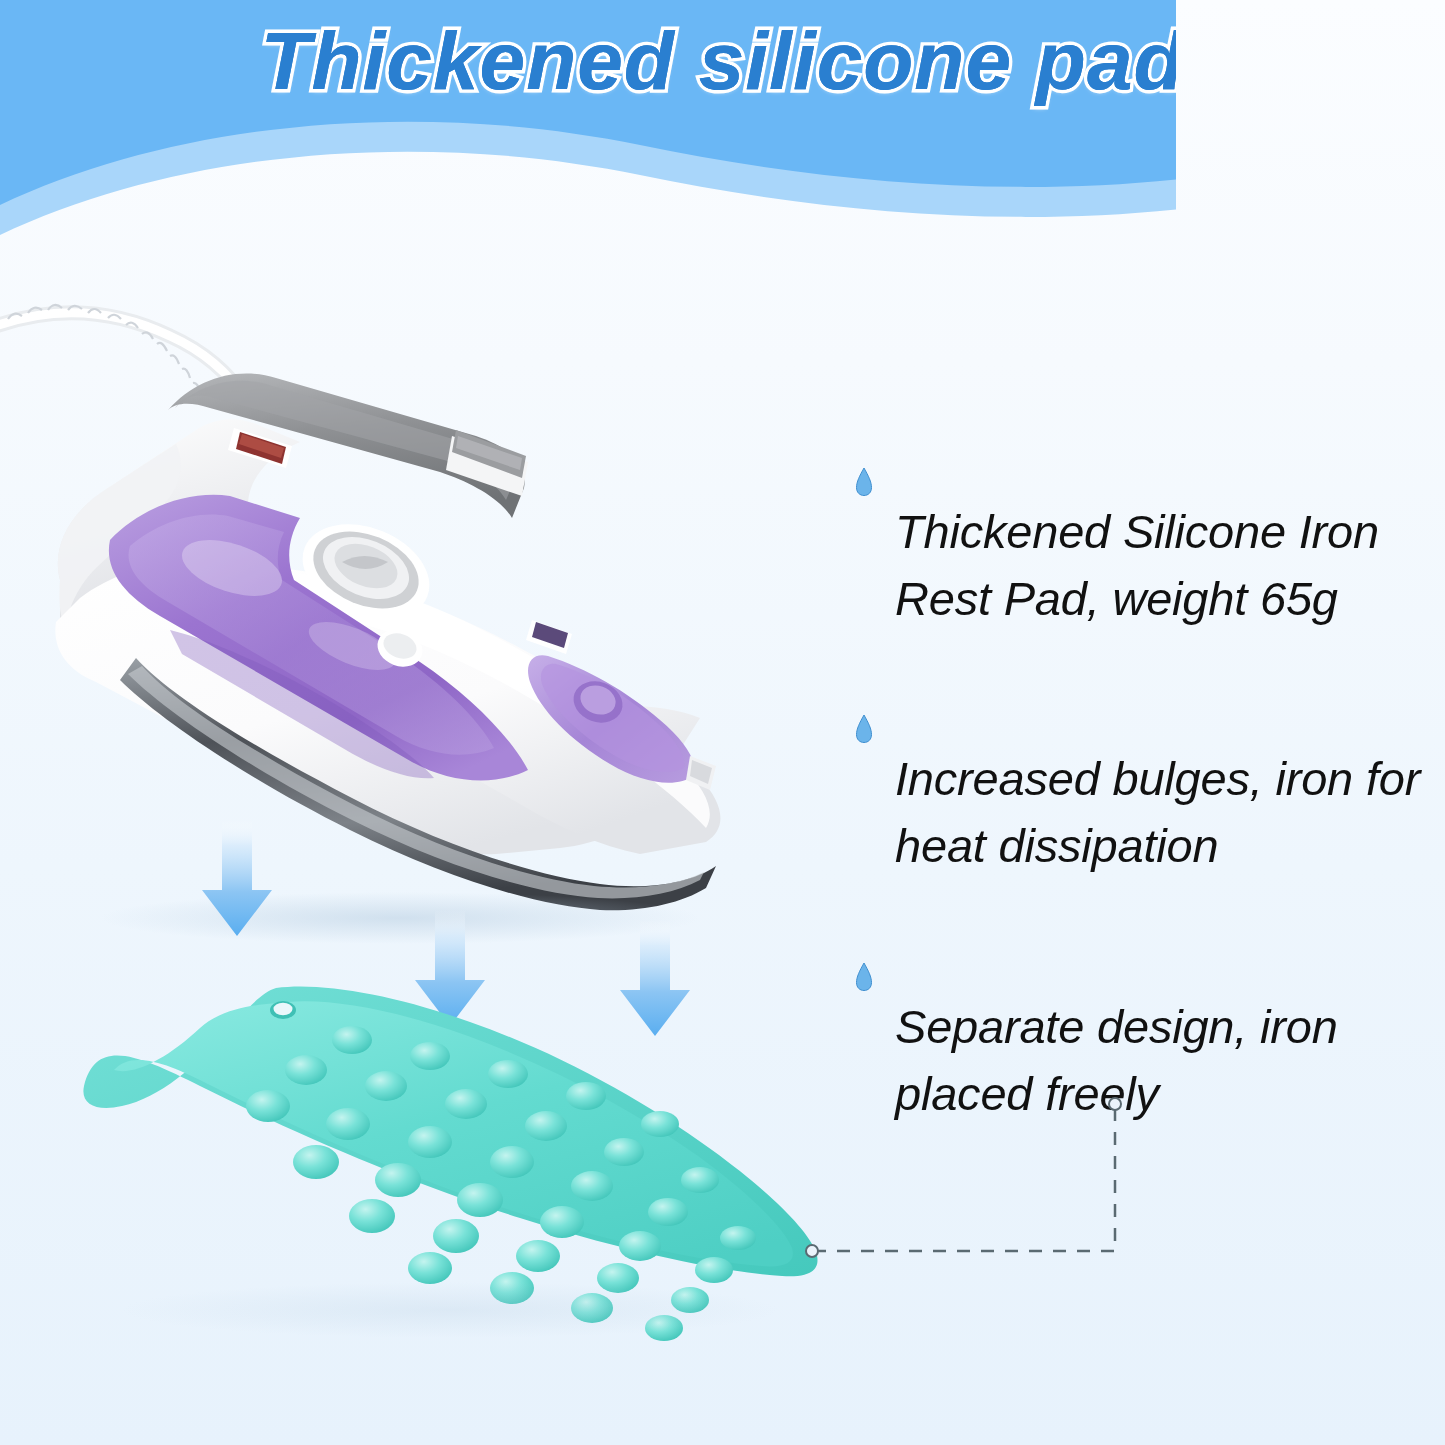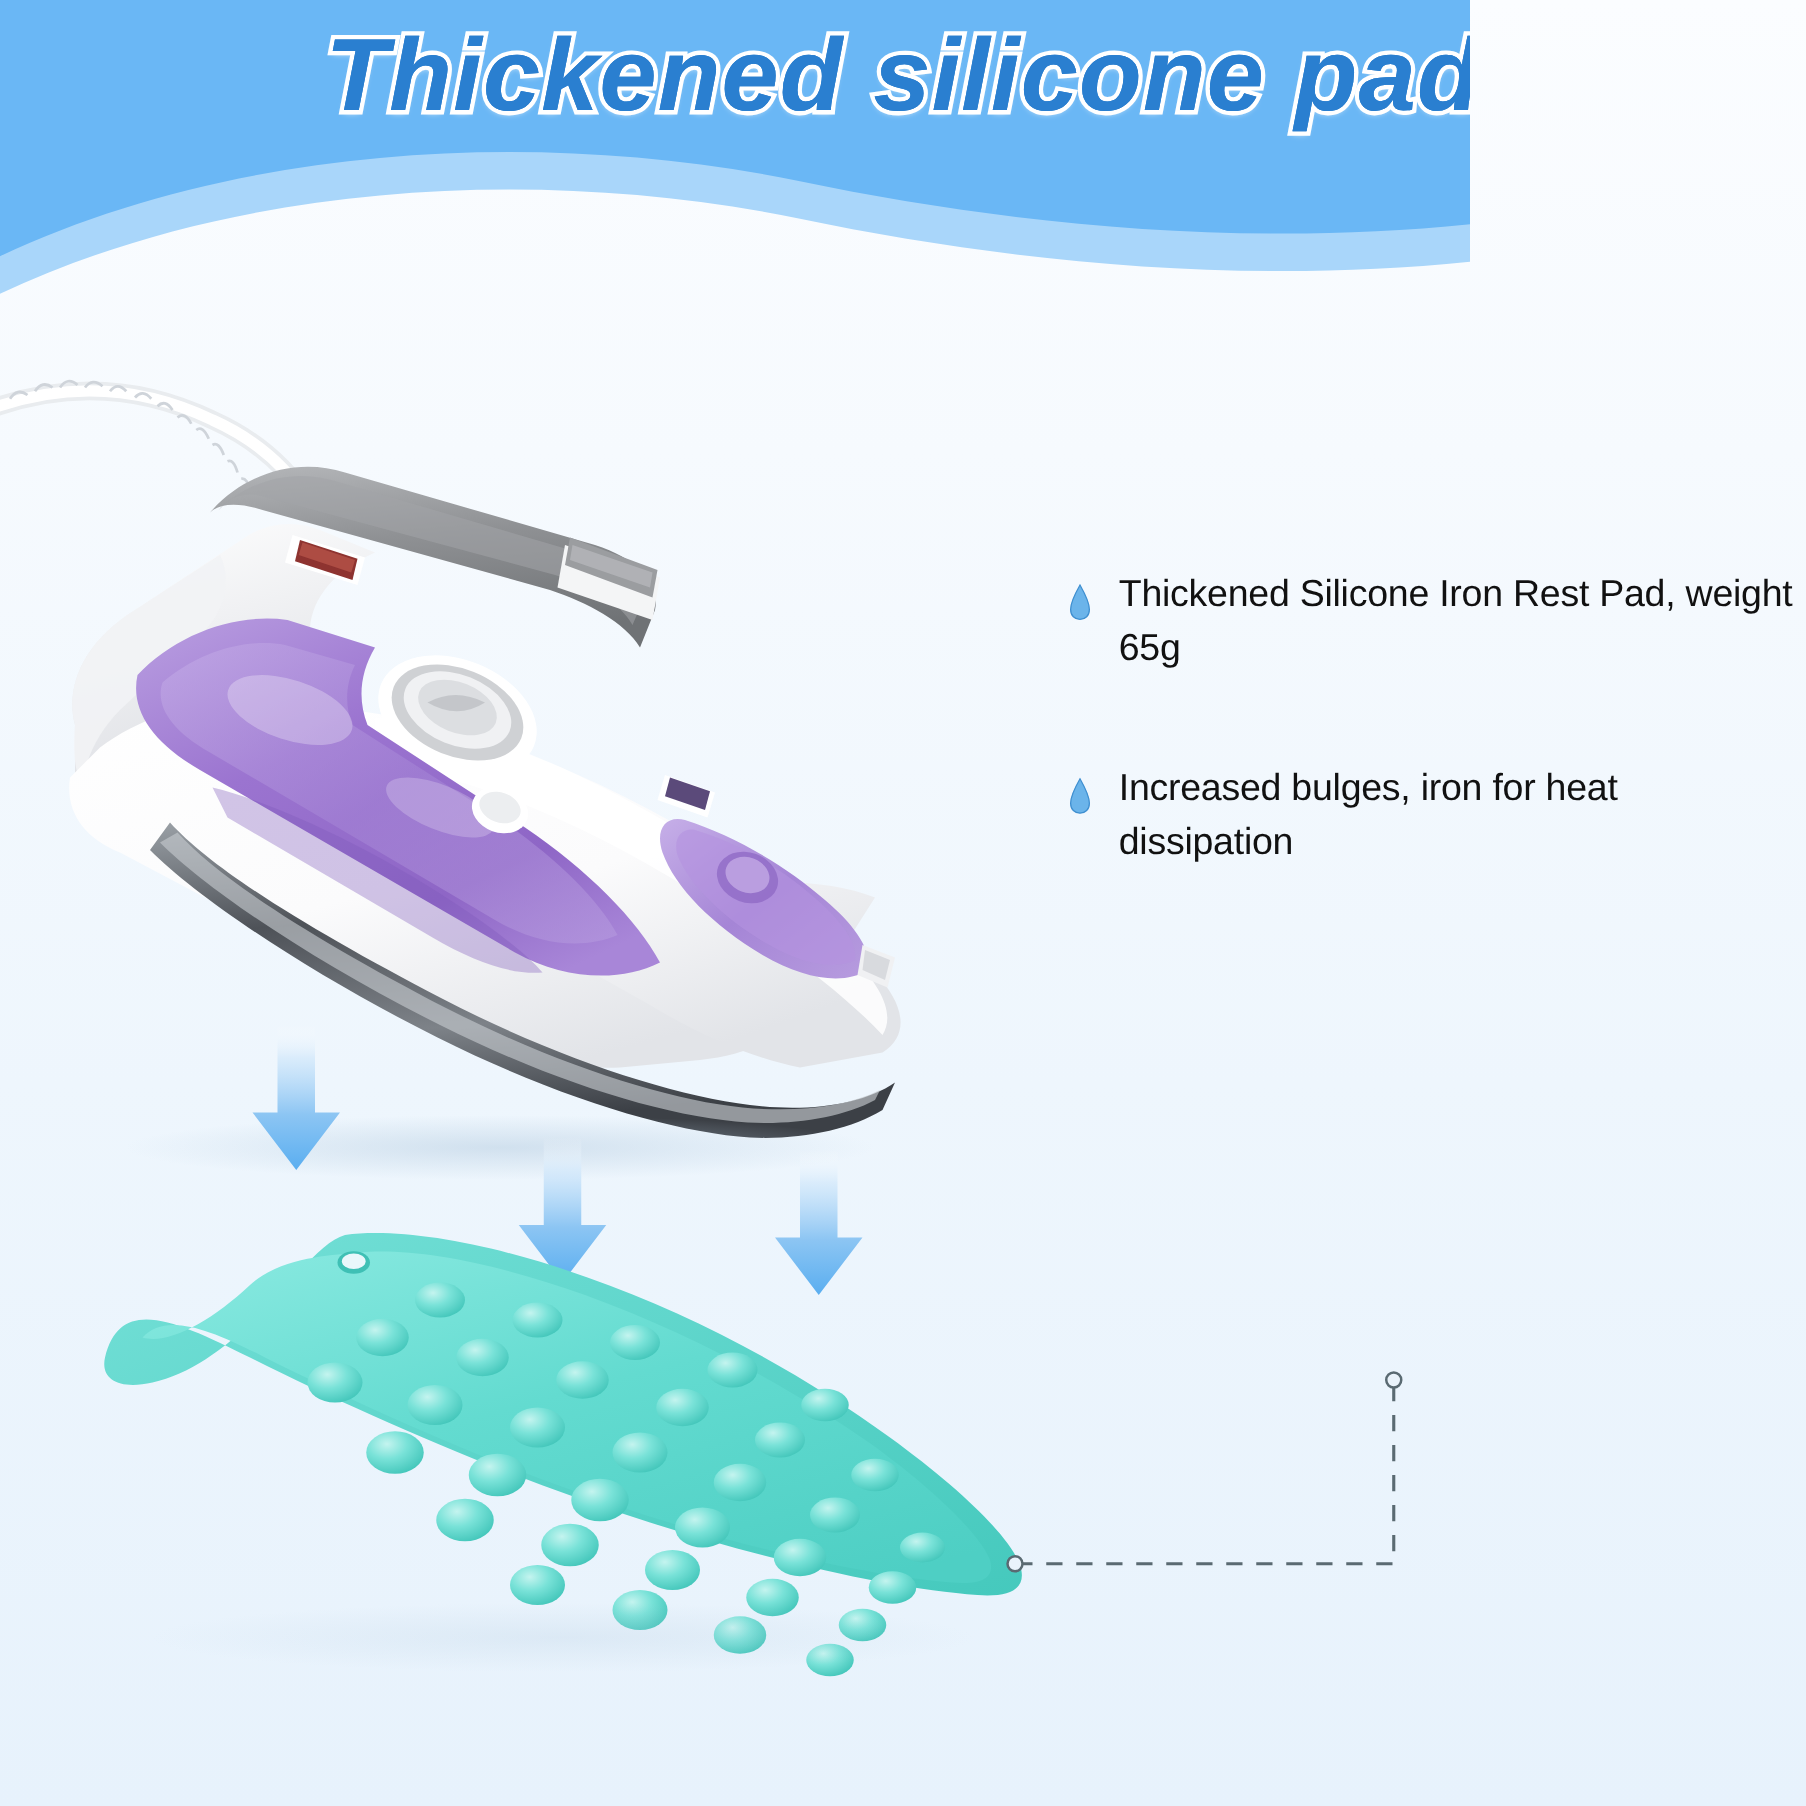--- a/index.html
+++ b/index.html
@@ -34,22 +34,23 @@
   
   .art{position:absolute;left:0;top:250px;width:880px;height:1100px;}
   .art svg{position:absolute;left:0;top:0;}
 
   
   .features{position:absolute;left:855px;top:455px;width:585px;}
   .feature{display:flex;align-items:flex-start;margin-bottom:70px;}
   .feature:last-child{margin-bottom:0;}
   .bullet{flex:0 0 auto;width:18px;height:30px;margin-right:22px;margin-top:12px;}
   .feature-text{
-    font-size:30px;line-height:1.42;color:#111111;
+    font-size:47px;font-style:italic;line-height:1.42;color:#111111;
     letter-spacing:-.2px;
+    margin-top:44px;
   }
 
   
   .callout{position:absolute;left:780px;top:1080px;width:400px;height:230px;}
 </style>
 </head>
 <body>
 
 <div class="canvas">
 
@@ -327,20 +328,29 @@
     <div class="feature">
       <span class="bullet">
         <svg width="18" height="30" viewBox="0 0 18 30">
           <path d="M9,1 C13.5,9 16.5,15 16.5,20.5 C16.5,25.5 13.2,28.5 9,28.5
                    C4.8,28.5 1.5,25.5 1.5,20.5 C1.5,15 4.5,9 9,1 Z" fill="#6bb4ea" stroke="#3f8fd0" stroke-width="1"></path>
         </svg>
       </span>
       <span class="feature-text">Increased bulges, iron for heat dissipation</span>
     </div>
 
+    <div class="feature">
+      <span class="bullet">
+        <svg width="18" height="30" viewBox="0 0 18 30">
+          <path d="M9,1 C13.5,9 16.5,15 16.5,20.5 C16.5,25.5 13.2,28.5 9,28.5
+                   C4.8,28.5 1.5,25.5 1.5,20.5 C1.5,15 4.5,9 9,1 Z" fill="#6bb4ea" stroke="#3f8fd0" stroke-width="1"></path>
+        </svg>
+      </span>
+      <span class="feature-text">Separate design, iron placed freely</span>
+    </div>
 
   </div>
 
   <div class="callout">
     <svg width="400" height="230" viewBox="0 0 400 230">
       <path d="M33,171 L335,171 L335,25" fill="none" stroke="#5a6a72" stroke-width="2.5" stroke-dasharray="13 11"></path>
       <circle cx="32" cy="171" r="6" fill="#eaf3fb" stroke="#5a6a72" stroke-width="2"></circle>
       <circle cx="335" cy="24" r="6" fill="#eaf3fb" stroke="#5a6a72" stroke-width="2"></circle>
     </svg>
   </div>

